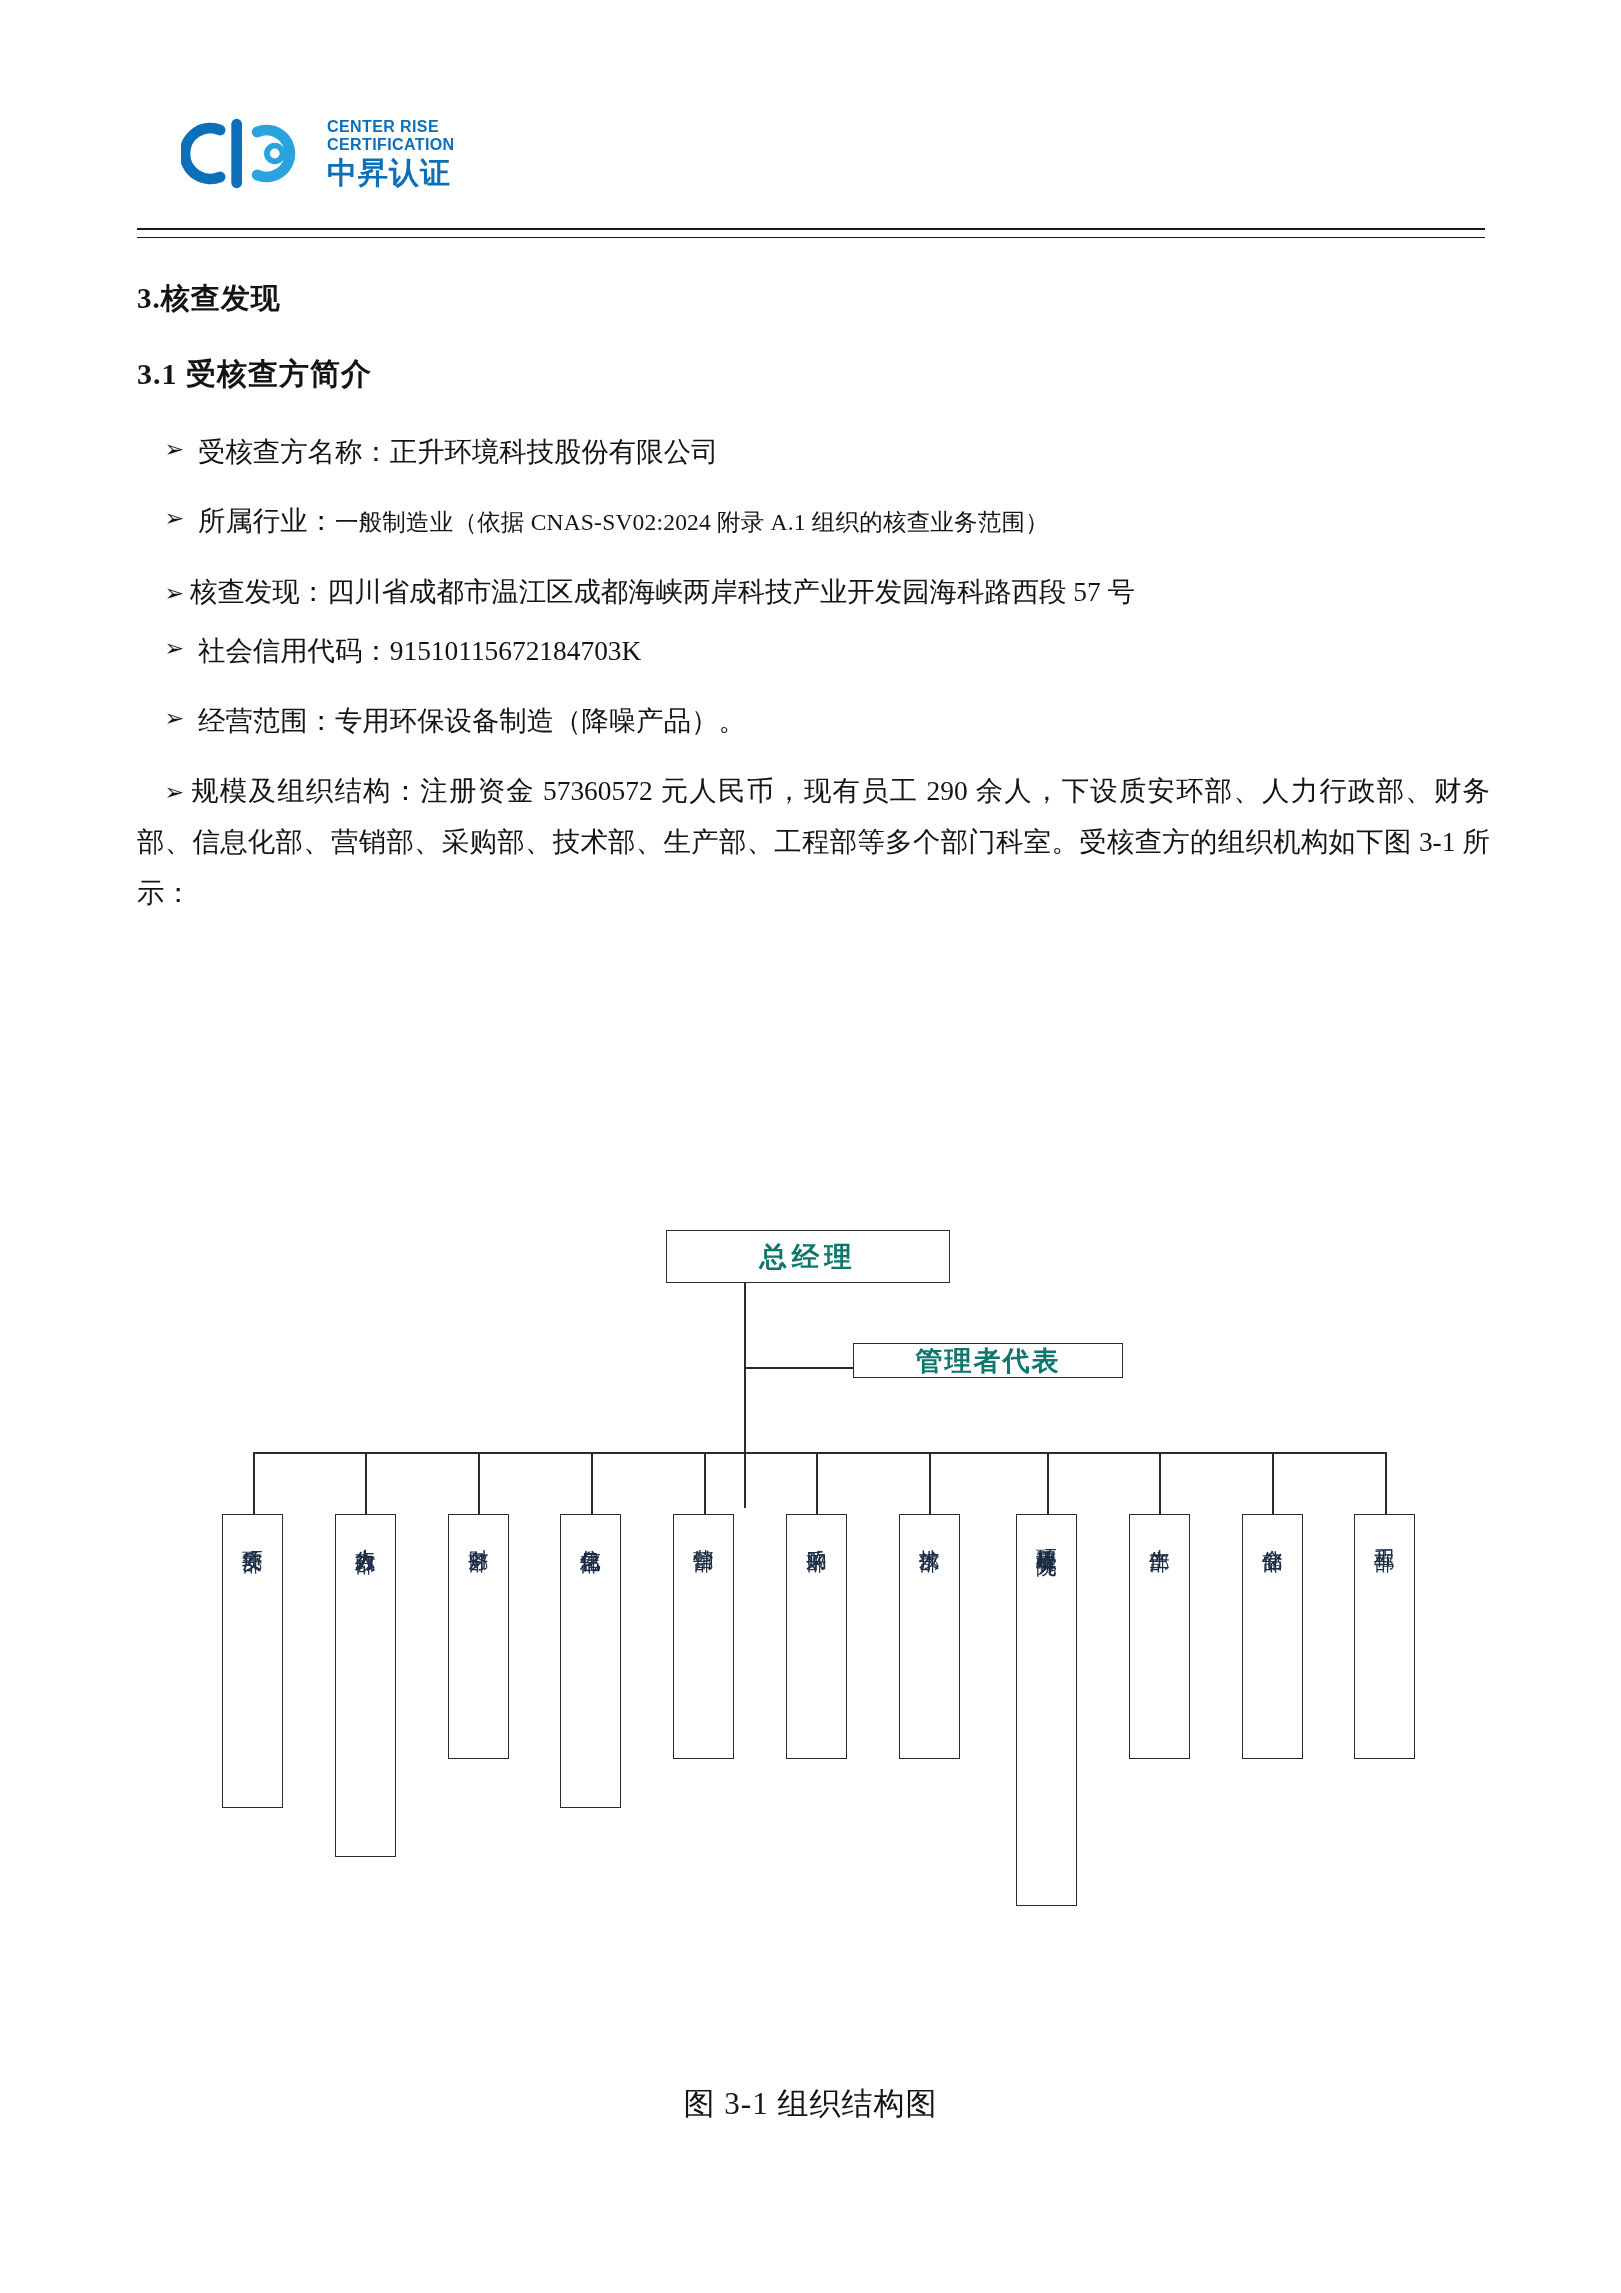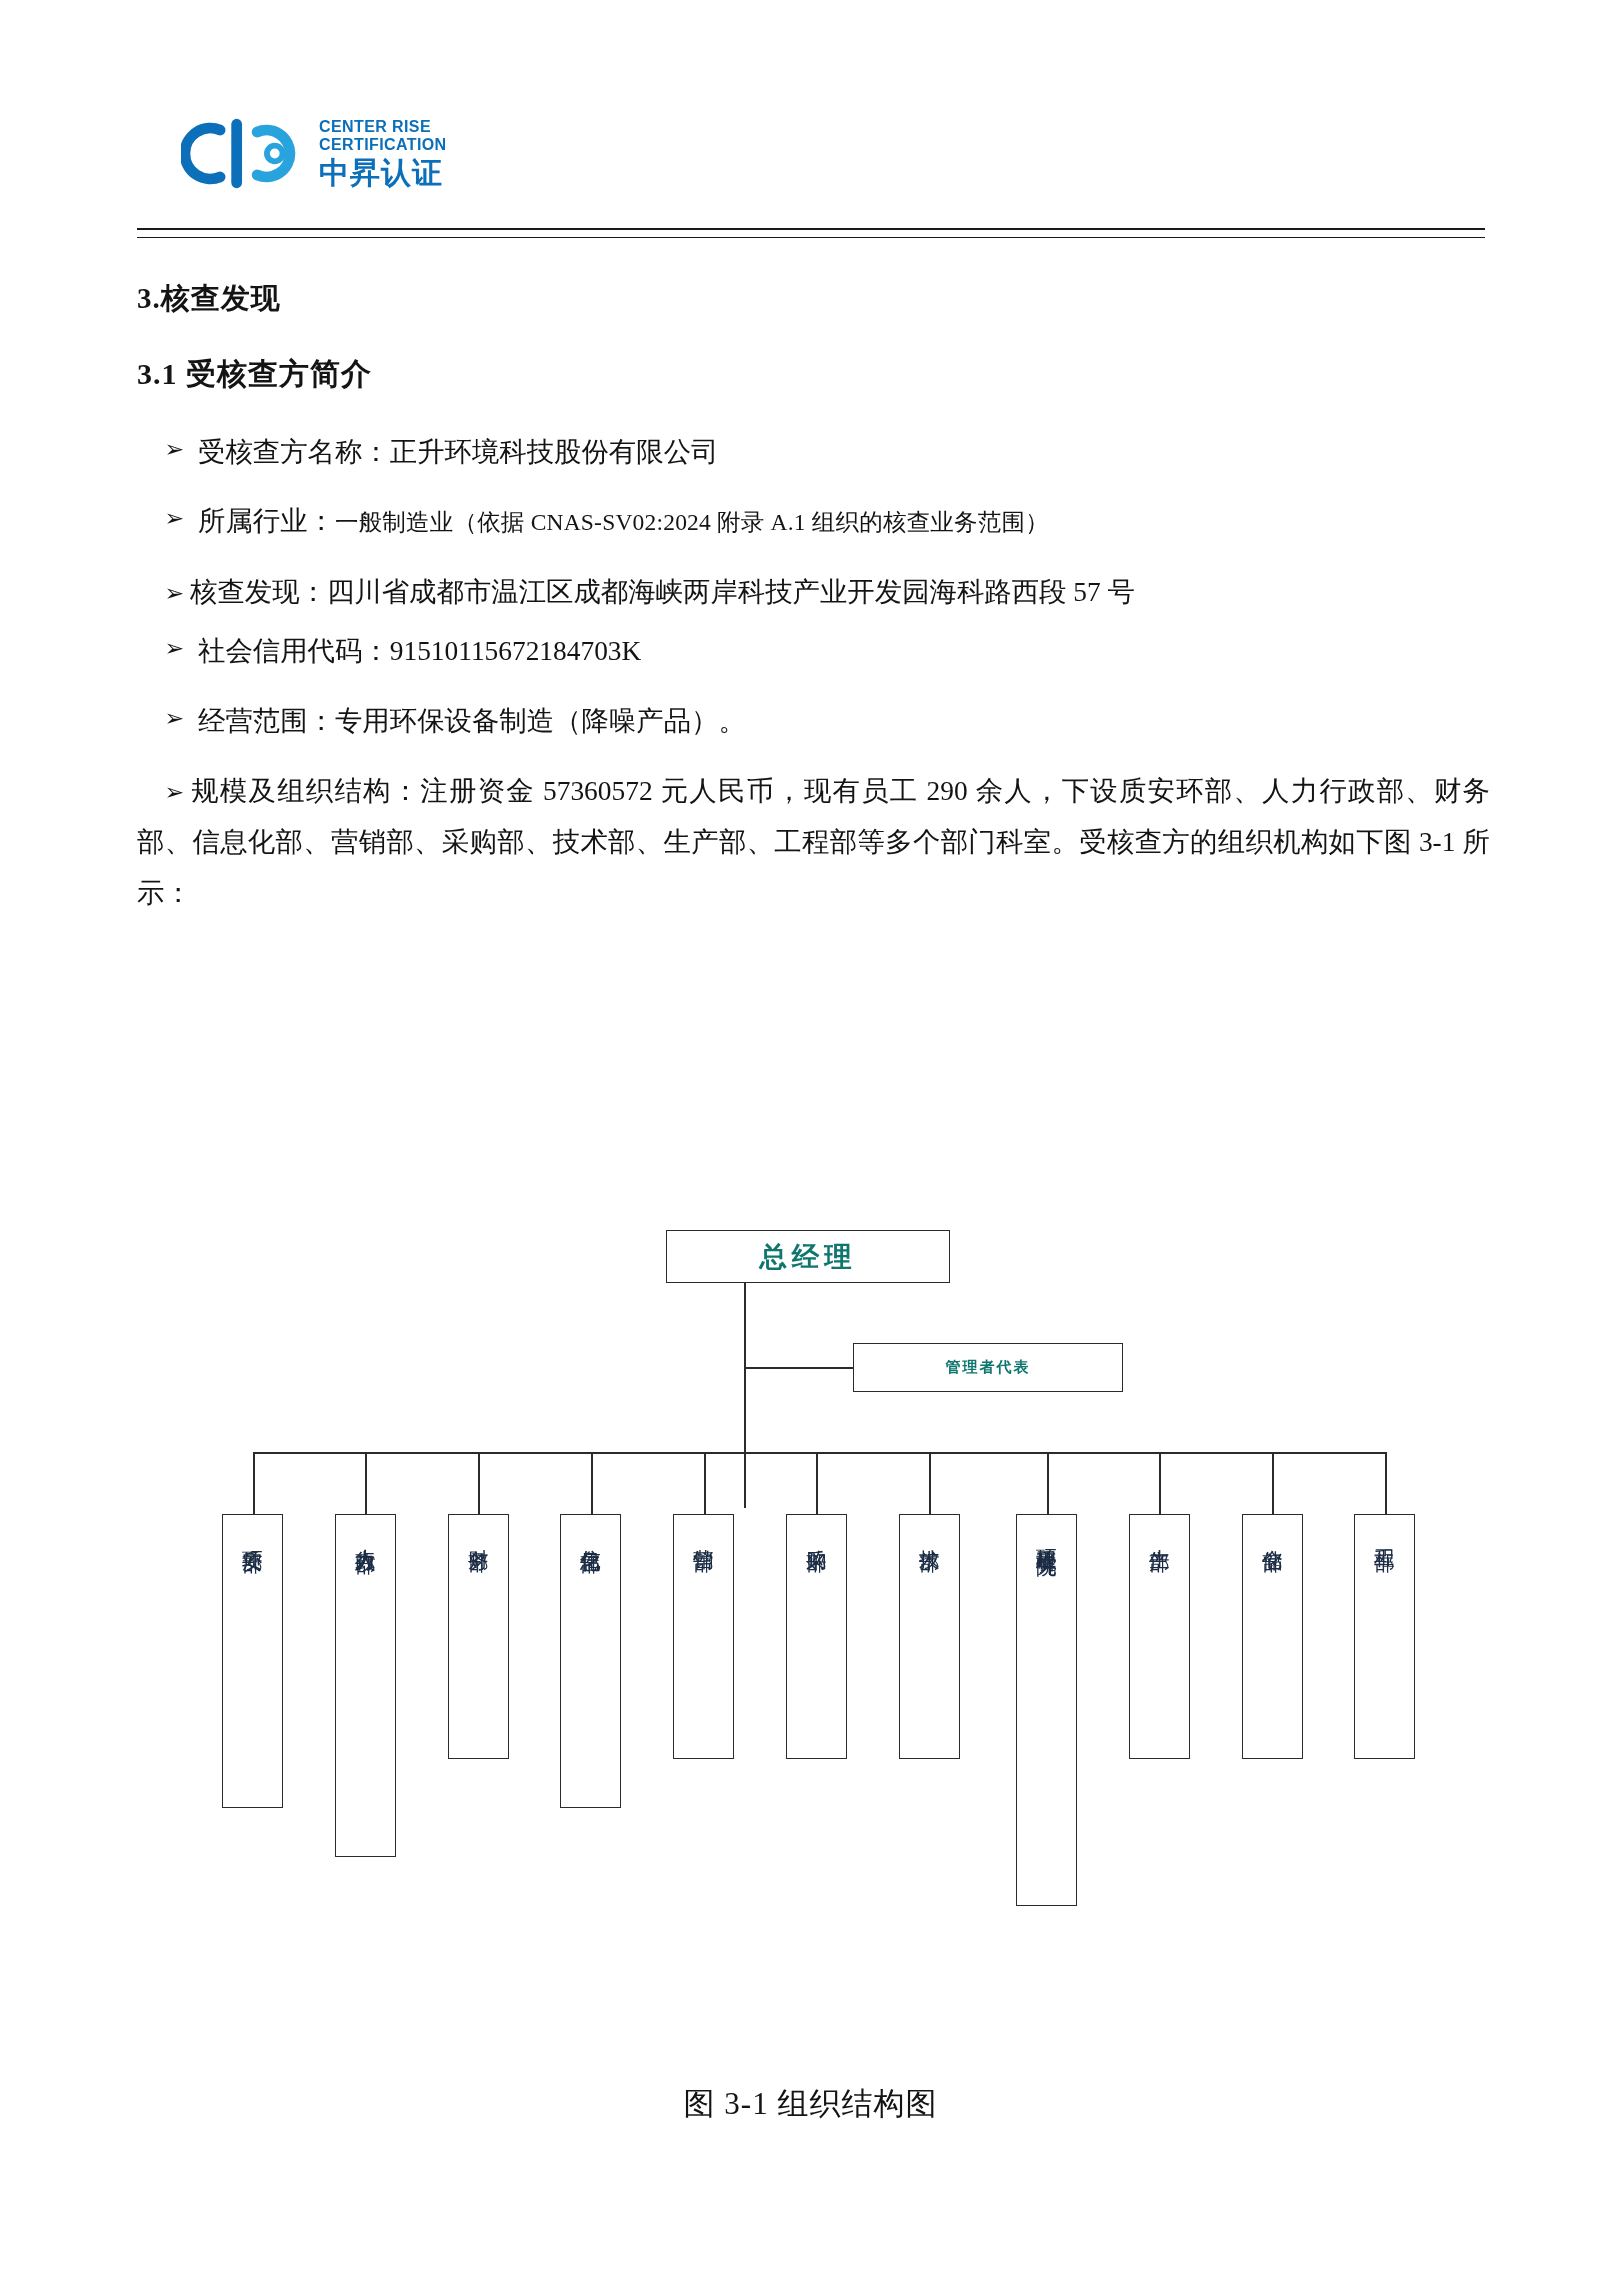--- a/index.html
+++ b/index.html
@@ -24,21 +24,21 @@
     top: 118px;
     width: 1348px;
     height: 127px;
   }
   .logo-wrap {
     position: absolute;
     left: 44px;
     top: 0px;
     display: flex;
     align-items: center;
-    gap: 13px;
+    gap: 21px;
   }
   .logo-mark {
     width: 125px;
     height: 71px;
     position: relative;
   }
   .logo-text-block {
     display: flex;
     flex-direction: column;
     justify-content: center;
@@ -147,25 +147,25 @@
     align-items: center;
     justify-content: center;
     font-size: 27.4px;
     font-weight: bold;
     letter-spacing: 4.9px;
   }
   .box-rep {
     left: 716px;
     top: 113px;
     width: 270px;
-    height: 49px;
+    height: 35px;
     display: flex;
     align-items: center;
     justify-content: center;
-    font-size: 15px;
+    font-size: 27px;
     font-weight: bold;
     letter-spacing: 2px;
   }
   .dept {
     width: 61px;
     top: 284px;
     padding-top: 17.6px;
     display: flex;
     flex-direction: column;
     align-items: center;

